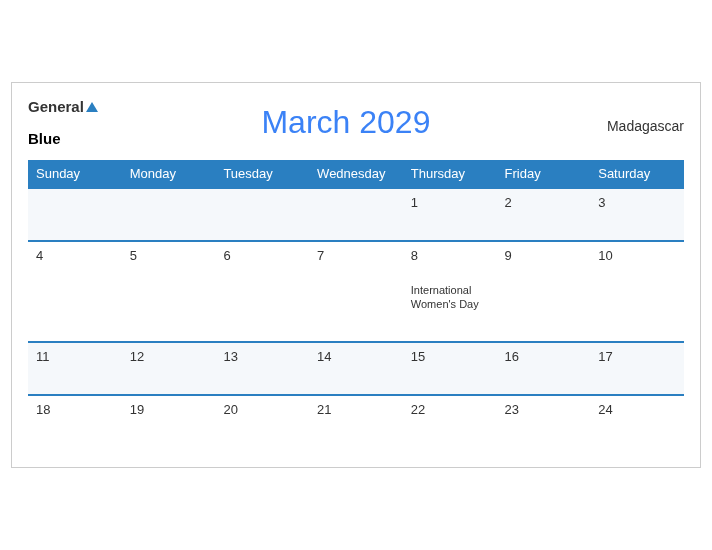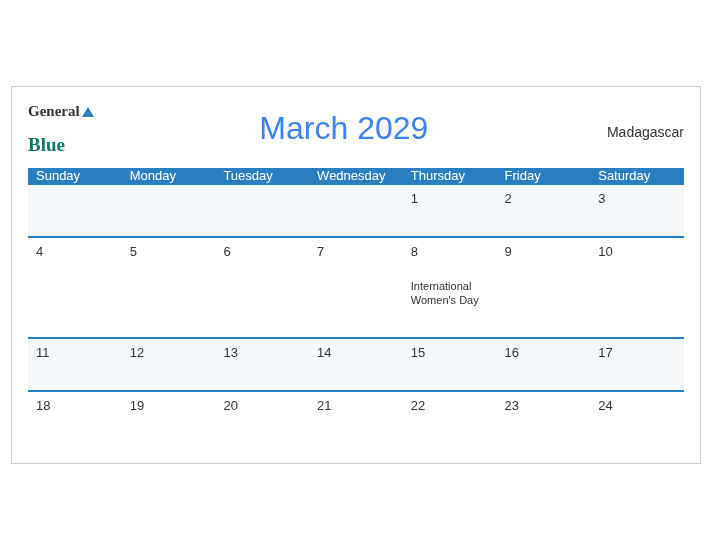--- a/index.html
+++ b/index.html
@@ -21,31 +21,30 @@
     .calendar-header {
       display: flex;
       align-items: center;
       justify-content: space-between;
       margin-bottom: 14px;
     }
     .logo {
       display: flex;
       flex-direction: column;
       line-height: 1;
-      font-family: Liberation Serif, serif;
     }
     .logo-general {
       font-size: 15px;
       font-weight: bold;
       color: #333;
     }
     .logo-blue {
-      font-size: 19px;
+      font-size: 15px;
       font-weight: bold;
-      color: #0f766e;
+      color: #000000;
       margin-top: 16px;
     }
     .logo-triangle {
       display: inline-block;
       width: 0;
       height: 0;
       border-left: 6px solid transparent;
       border-right: 6px solid transparent;
       border-bottom: 10px solid #2a7fc1;
       margin-left: 2px;
@@ -69,21 +68,21 @@
       width: 100%;
       border-collapse: collapse;
     }
     thead tr {
       background-color: #2a7fc1;
     }
     thead th {
       color: #fff;
       font-size: 13px;
       font-weight: normal;
-      padding: 0 8px;
+      padding: 6px 8px;
       text-align: left;
       border: none;
     }
     tbody tr {
       border-top: 2px solid #2a7fc1;
     }
     tbody td {
       vertical-align: top;
       padding: 6px 8px 30px 8px;
       font-size: 13px;

